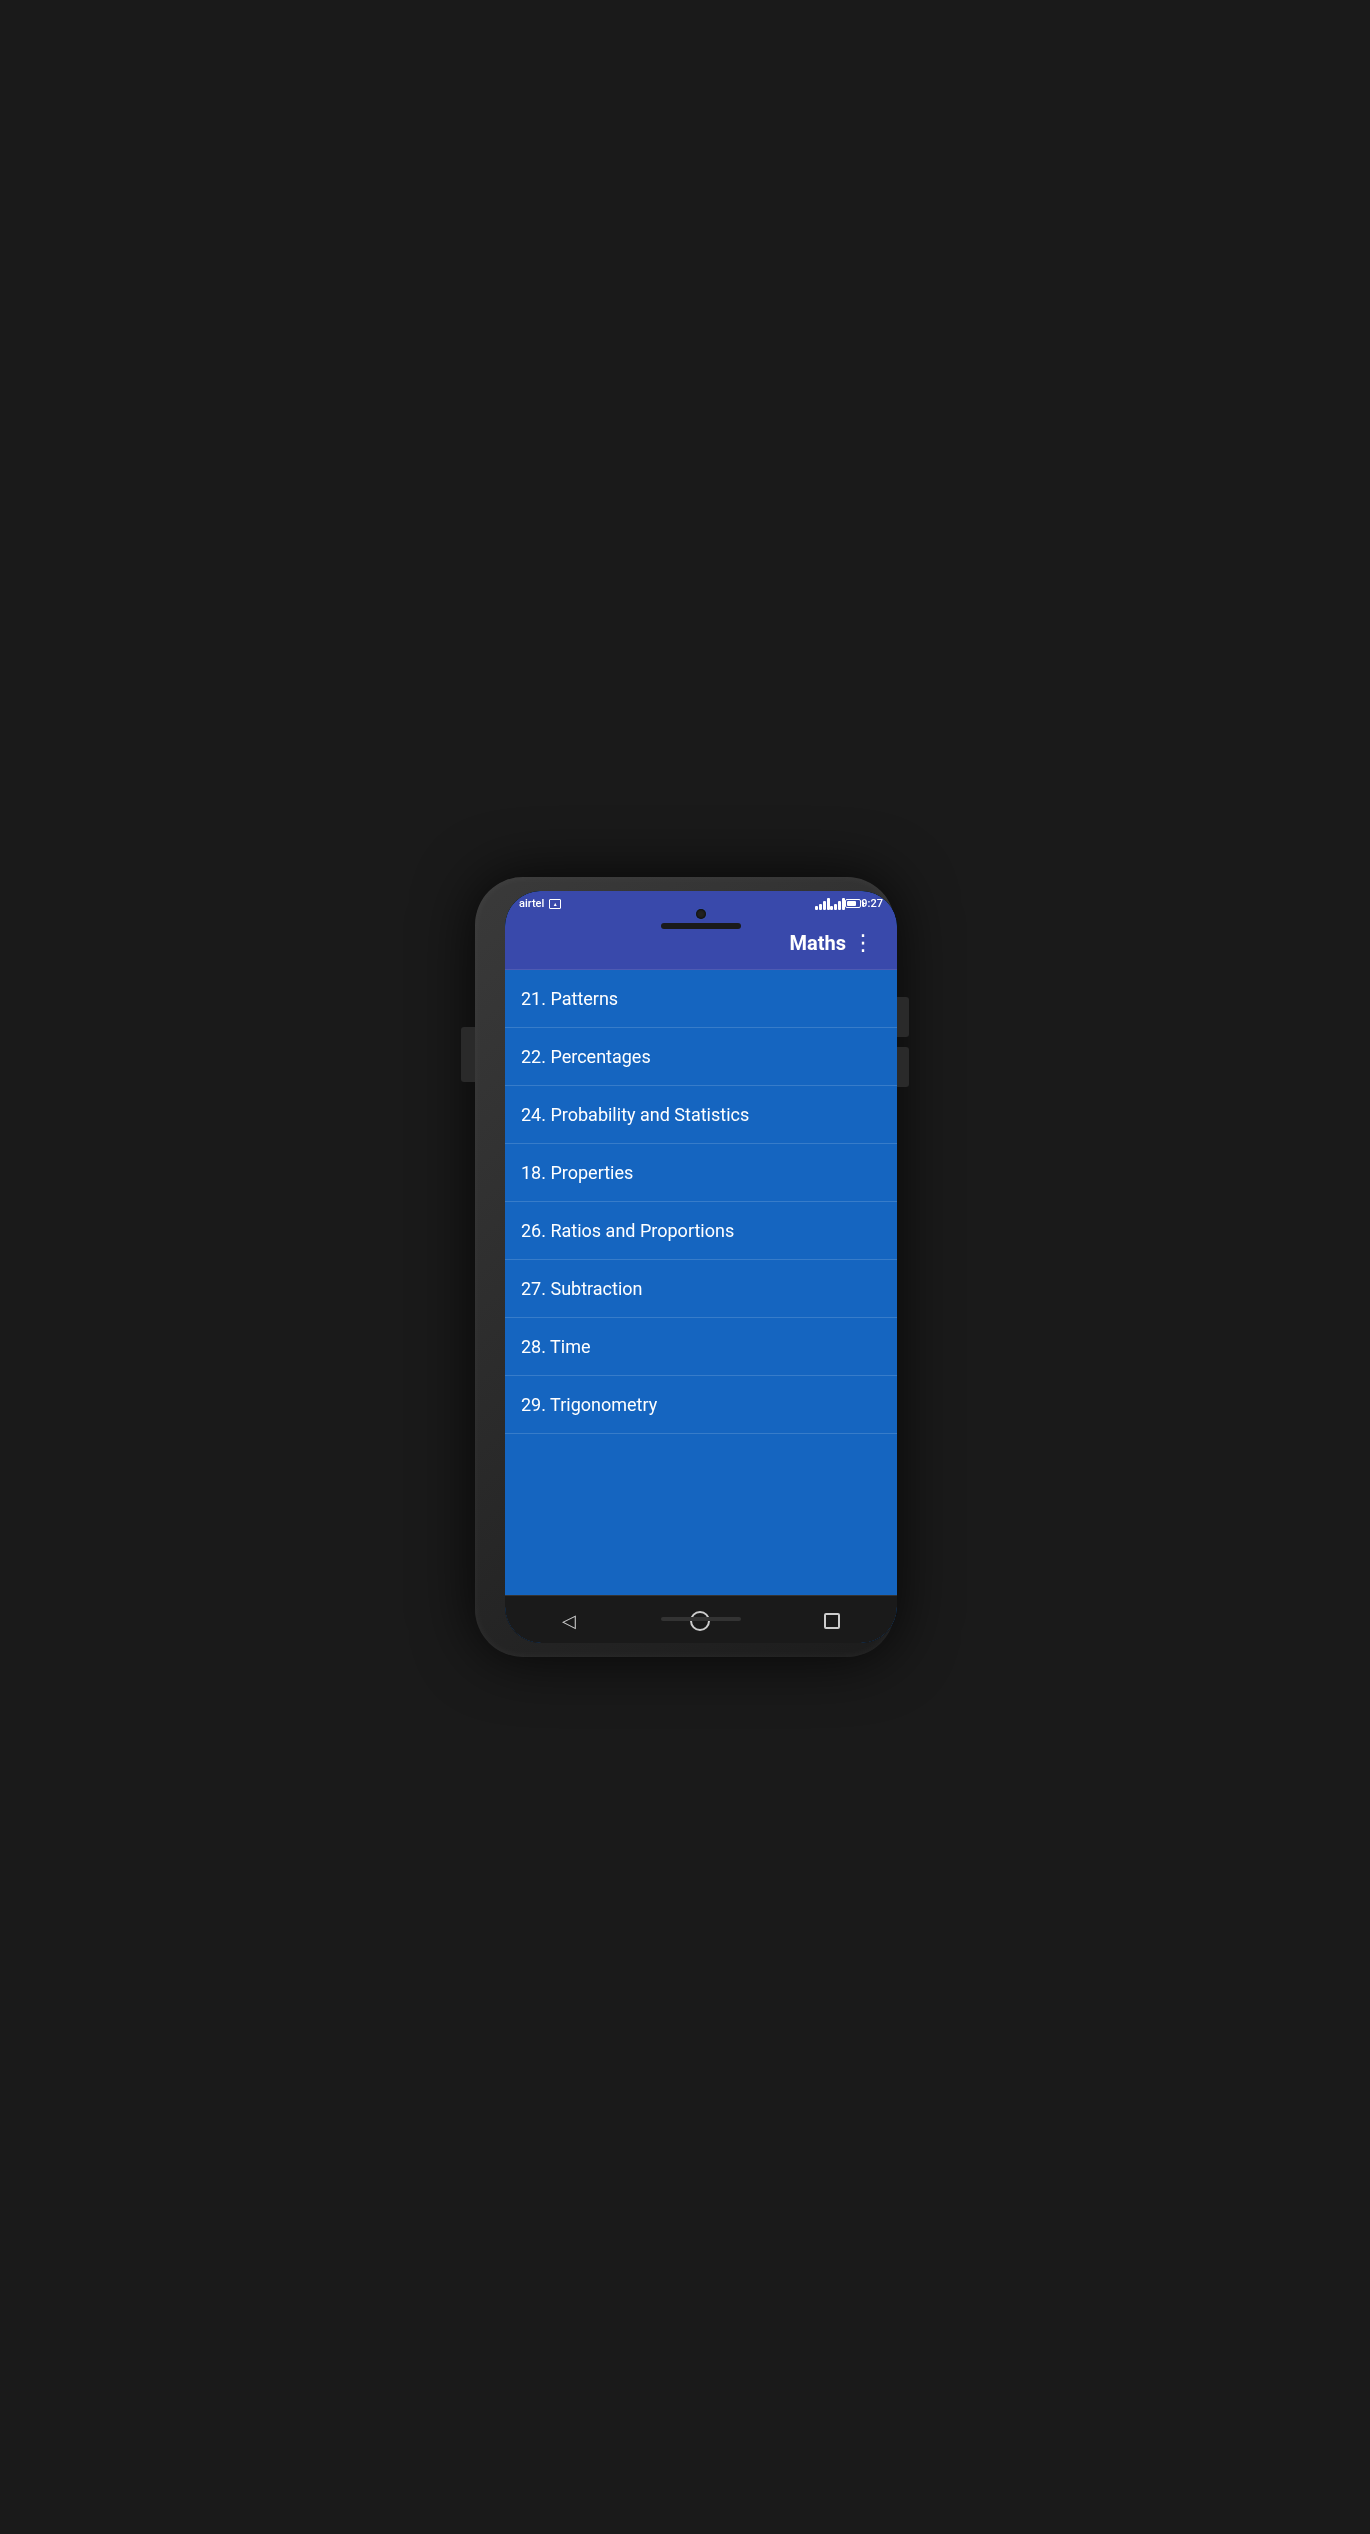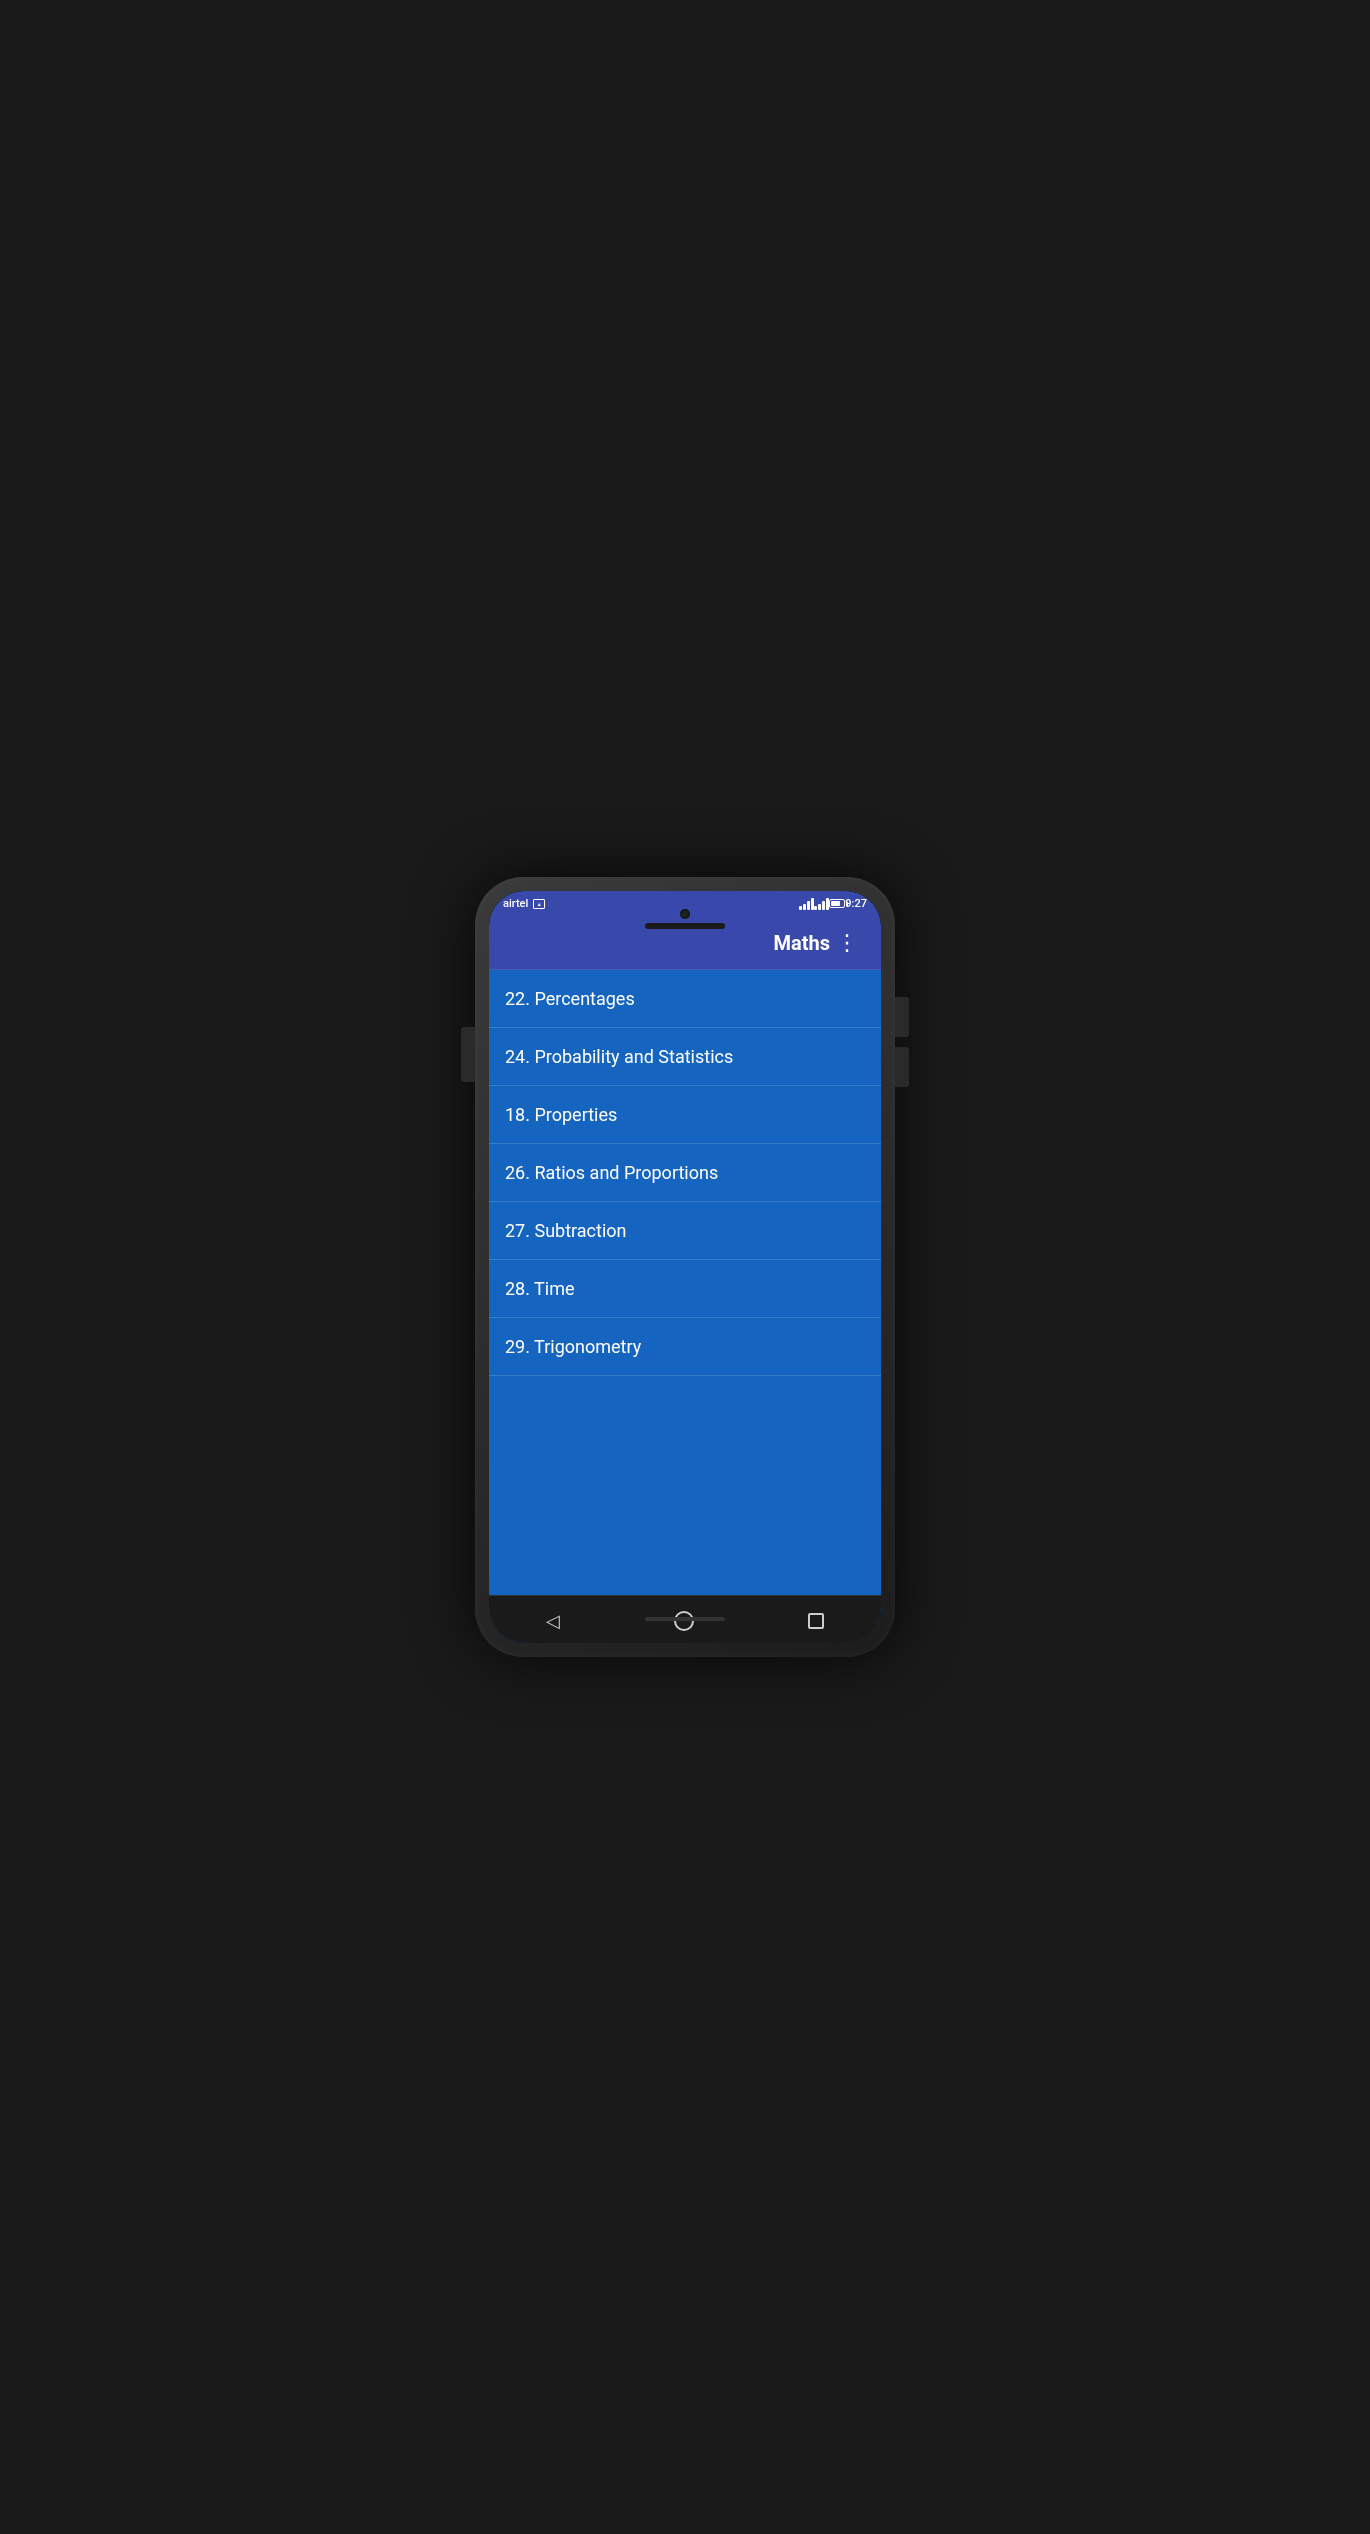--- a/index.html
+++ b/index.html
@@ -22,20 +22,21 @@
     }
     .phone-inner {
       width: 100%;
       height: 100%;
       background: #000;
       border-radius: 36px;
       overflow: hidden;
       position: relative;
       display: flex;
       flex-direction: column;
+      margin-left: 16px;
     }
     
     .phone-camera {
       position: absolute;
       top: 18px;
       left: 50%;
       transform: translateX(-50%);
       width: 10px;
       height: 10px;
       border-radius: 50%;
@@ -287,20 +288,21 @@
           <span>9:27</span>
         </div>
       </div>
 
       <div class="app-bar">
         <span class="app-title">Maths</span>
         <span class="more-icon">⋮</span>
       </div>
 
       <div class="list-container" id="list-container">
+      <div class="list-item"><span class="list-item-text">21. Patterns</span></div>
           <div class="list-item"><span class="list-item-text">22. Percentages</span></div>
           <div class="list-item"><span class="list-item-text">24. Probability and Statistics</span></div>
           <div class="list-item"><span class="list-item-text">18. Properties</span></div>
           <div class="list-item"><span class="list-item-text">26. Ratios and Proportions</span></div>
           <div class="list-item"><span class="list-item-text">27. Subtraction</span></div>
           <div class="list-item"><span class="list-item-text">28. Time</span></div>
           <div class="list-item"><span class="list-item-text">29. Trigonometry</span></div>
         </div>
 
       <div class="nav-bar">

